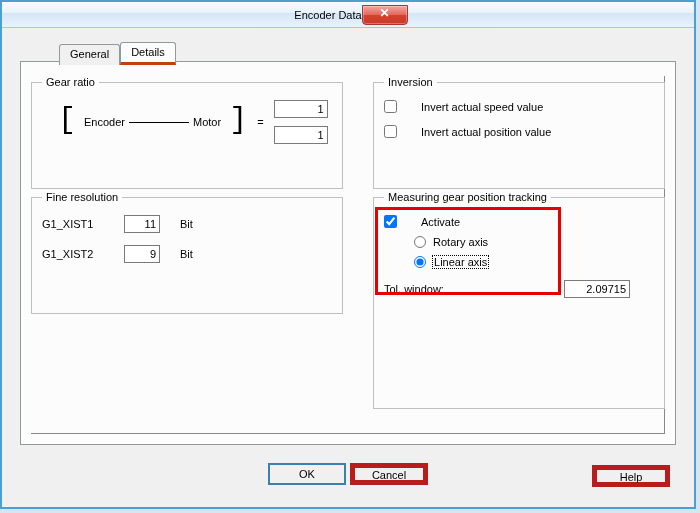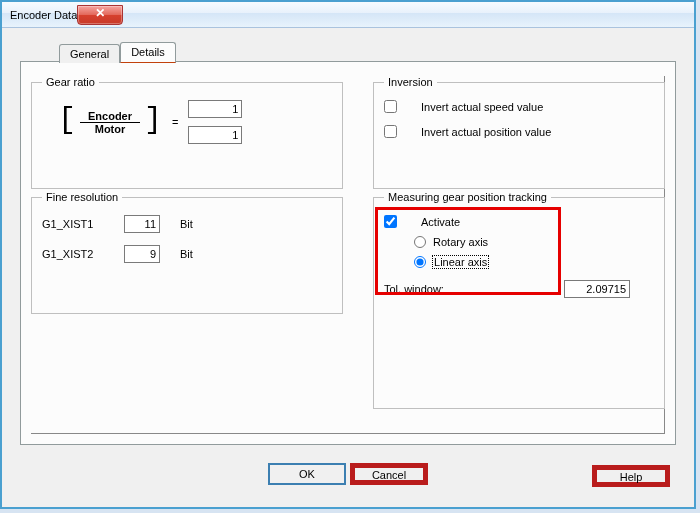--- a/index.html
+++ b/index.html
@@ -18,21 +18,21 @@
     box-sizing: border-box;
     position: relative;
     overflow: hidden;
   }
   .titlebar {
     height: 26px;
     background: linear-gradient(to bottom, #f6fbff 0%, #e8f1fb 45%, #d5e6f7 46%, #e8f3fc 100%);
     border-bottom: 1px solid #aac3de;
     display: flex;
     align-items: center;
-    justify-content: flex-start;
+    justify-content: center;
     padding: 0 0 0 8px;
     box-sizing: border-box;
   }
   .titlebar-title {
     color: #000;
   }
   .close-btn {
     width: 44px;
     height: 18px;
     margin-right: 2px;
@@ -71,21 +71,21 @@
     border-bottom: none;
     border-radius: 3px 3px 0 0;
     margin-right: 0;
     cursor: pointer;
   }
   .tab.active {
     background: #fcfcfc;
     position: relative;
     top: 0;
     z-index: 3;
-    border-bottom: 1px solid #c2410c;
+    border-bottom: 3px solid #c2410c;
   }
   .tab:not(.active) {
     background: #f0f0f0;
     margin-top: 2px;
     padding-bottom: 2px;
   }
   .tabpage {
     position: absolute;
     top: 31px;
     left: 14px;
@@ -154,23 +154,22 @@
   }
   .bracket {
     font-size: 30px;
     line-height: 30px;
     font-family: "Courier New", monospace;
     position: relative;
     top: -2px;
   }
   .frac-inner {
     display: inline-flex;
-    flex-direction: column;
-    align-items: center;
-    font-weight: bold;
+    flex-direction: row;
+    align-items: center;
   }
   .frac-inner span {
     padding: 0 4px;
   }
   .frac-line {
     border-top: 1px solid #000;
     width: 52px;
   }
   .inputs-col {
     display: inline-flex;

